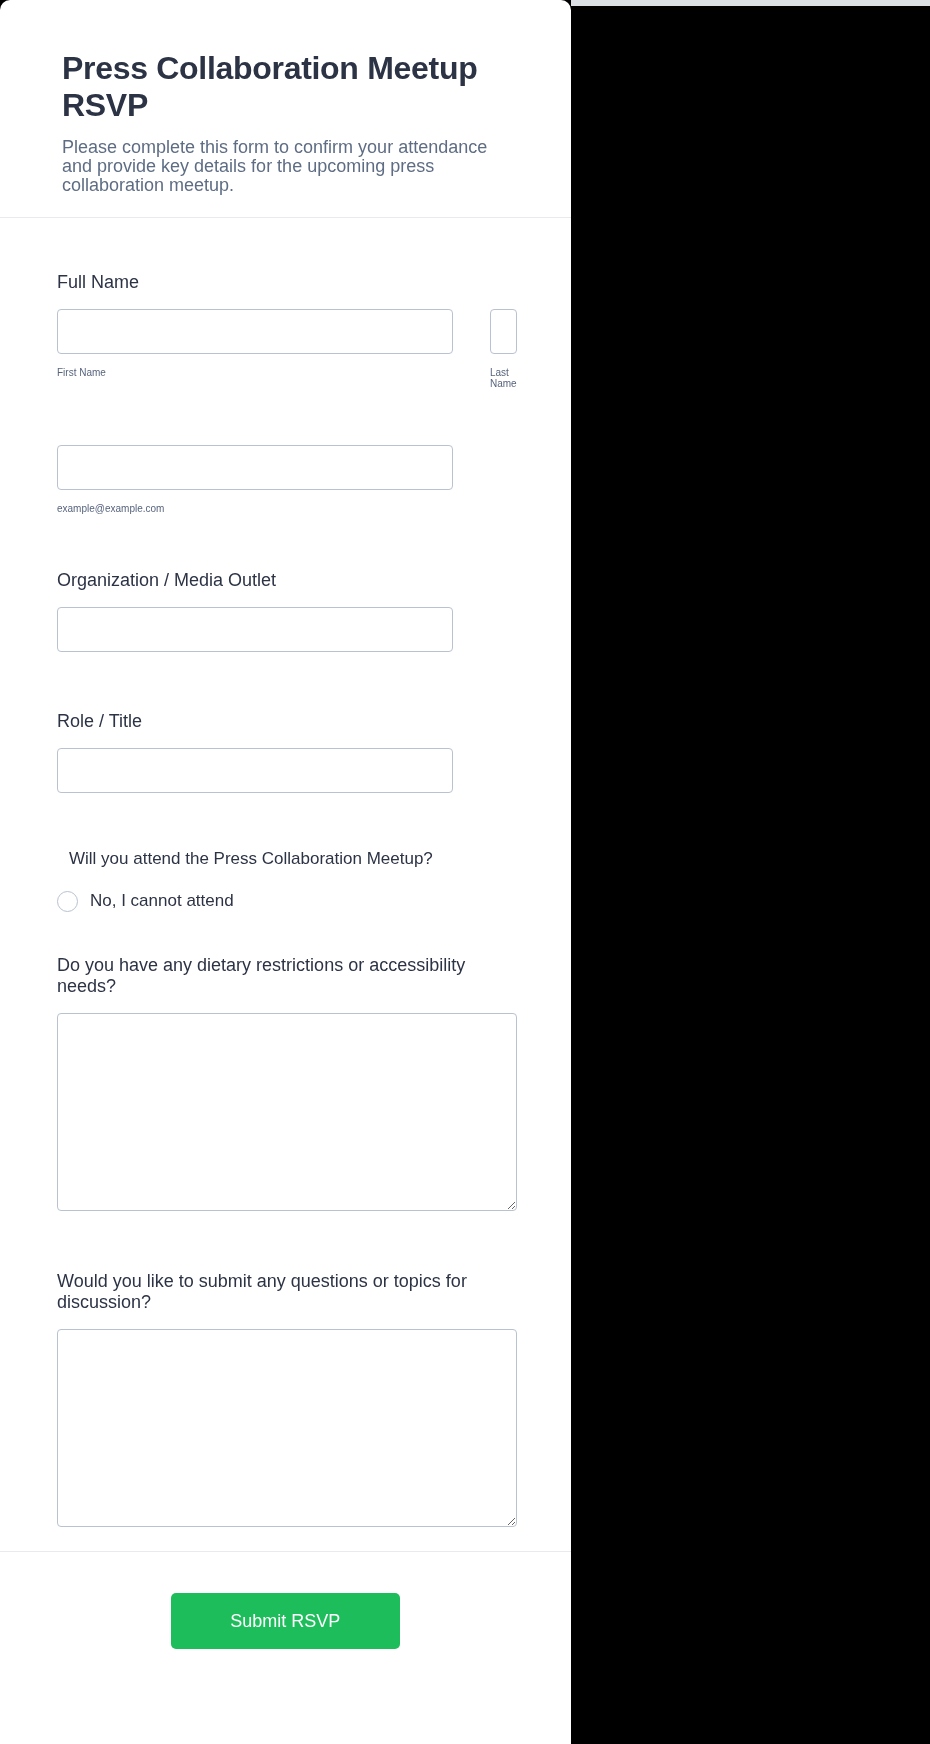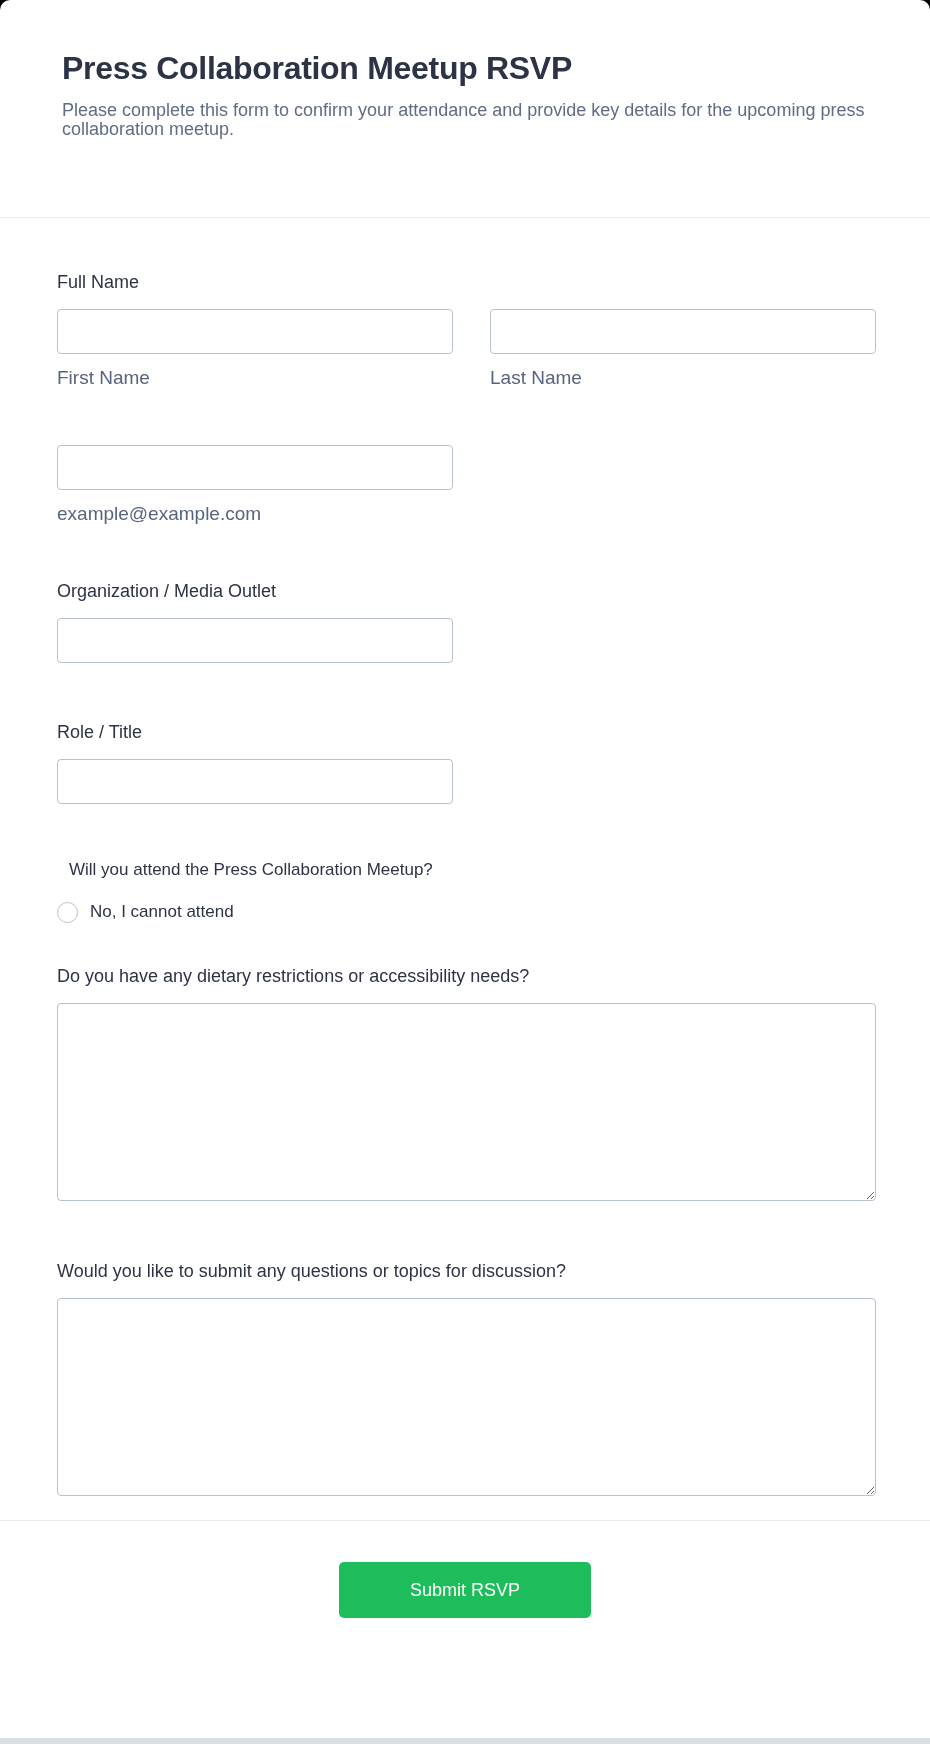--- a/index.html
+++ b/index.html
@@ -17,21 +17,21 @@
     --bottom-strip: #dcdfe3;
   }
   * { box-sizing: border-box; }
   html, body {
     margin: 0; padding: 0;
     background: var(--page-bg);
     font-family: "Liberation Sans", sans-serif;
   }
   .page {
     width: 930px; height: 1744px;
-    display: flex; flex-direction: column;
+    display: flex; flex-direction: row;
     overflow: hidden;
   }
   .card {
     width: 930px;
     flex: 1 1 auto;
     background: var(--card-bg);
     border-radius: 10px 10px 0 0;
     display: flex; flex-direction: column;
   }
   .bottom-strip {
@@ -79,21 +79,21 @@
     background: #fff;
     padding: 0 10px;
     font-size: 16px;
     color: var(--label-color);
     outline: none;
     width: 100%;
   }
   .half { width: 396px; flex: 0 0 396px; }
   .half-b { flex: 1 1 auto; }
   .sublabel {
-    font-size: 19px;
+    font-size: 10px;
     color: var(--sublabel-color);
     margin-top: 13px;
   }
   .sub-row { display: flex; gap: 37px; }
   .sub-row .sublabel.half { margin-top: 13px; }
   
   .radio-group { margin-bottom: 40px; }
   .radio-question {
     font-size: 17px;
     color: var(--label-color);
@@ -135,21 +135,21 @@
   .field-ta { margin-bottom: 56px; }
   .field-ta:last-of-type { margin-bottom: 20px; }
   
   .form-footer {
     border-top: 1px solid var(--divider);
     padding: 41px 0 46px 0;
     display: flex;
     justify-content: center;
   }
   .submit-button {
-    width: 252px; height: 56px;
+    width: 229px; height: 56px;
     background: var(--submit-bg);
     color: var(--submit-text);
     border: none;
     border-radius: 5px;
     font-size: 18px;
     font-family: "Liberation Sans", sans-serif;
     cursor: pointer;
   }
 </style>
 </head>

